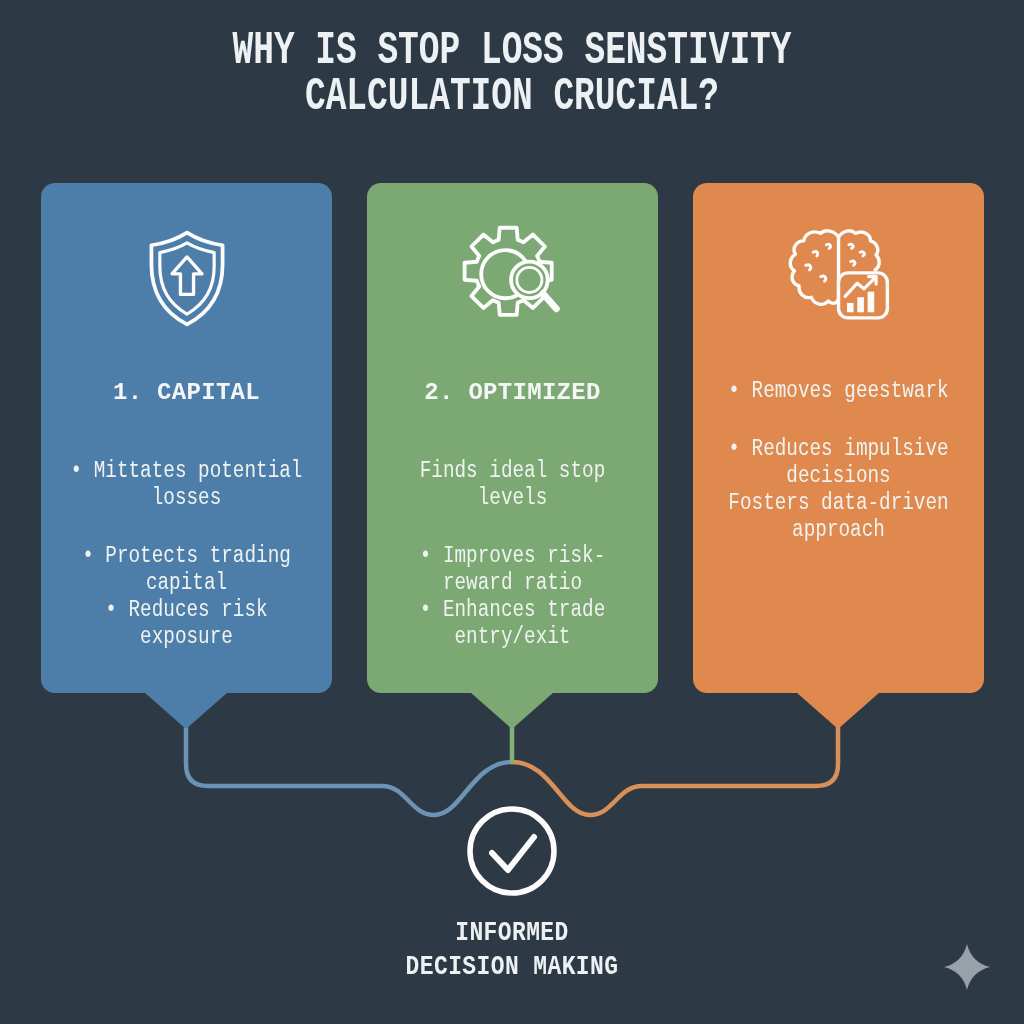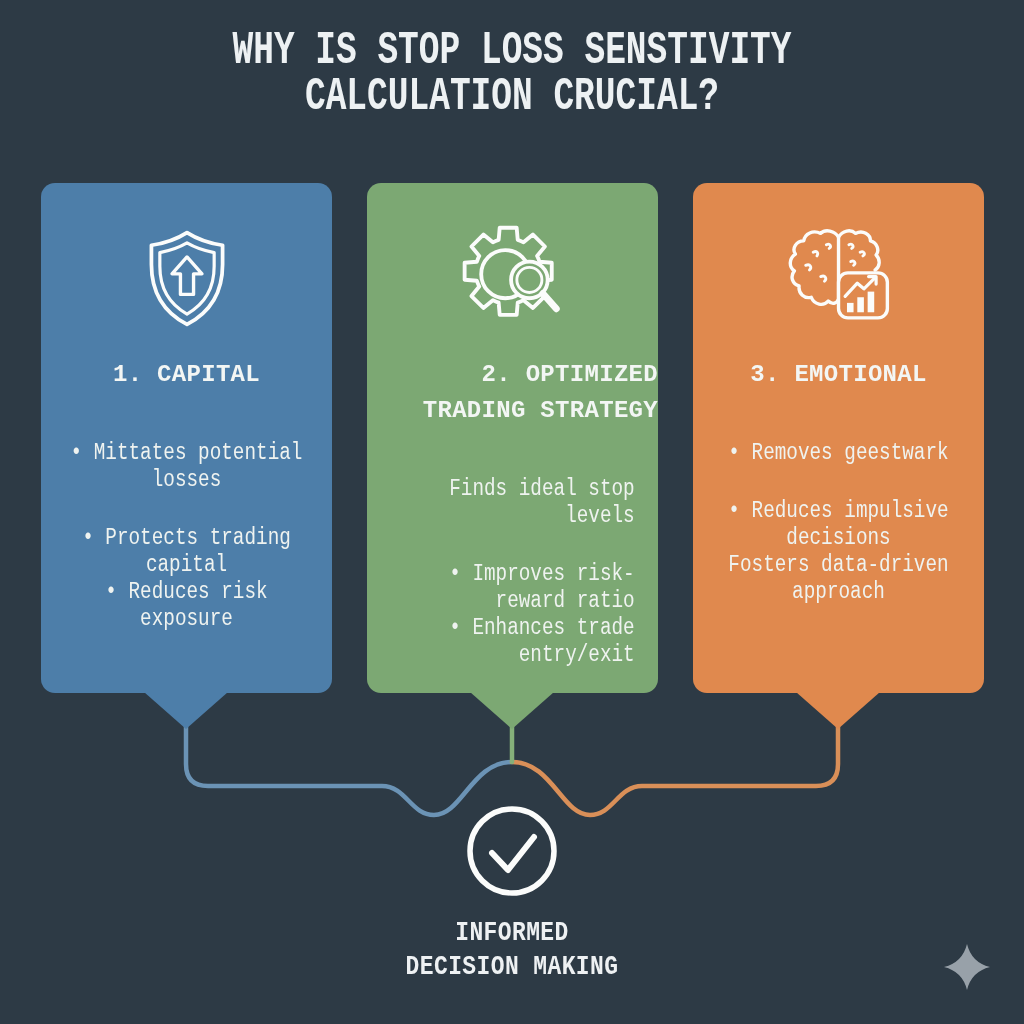--- a/index.html
+++ b/index.html
@@ -17,21 +17,21 @@
   }
   
   .card{
     position:absolute;top:183px;width:291px;height:510px;border-radius:14px;
     color:#f3f6f4;text-align:center;
   }
   .card-1{left:41px;} .card-2{left:367px;} .card-3{left:693px;}
   .icon-wrap{height:106px;margin-top:42px;display:flex;align-items:center;justify-content:center;}
   .icon-wrap svg{display:block;}
   .heading{
-    margin-top:26px;font-size:24px;line-height:36px;font-weight:700;letter-spacing:.3px;
+    margin-top:44px;font-size:24px;line-height:36px;font-weight:700;letter-spacing:.3px;
   }
   .bullets{
     margin-top:47px;font-size:23px;line-height:27px;font-weight:400;
     transform:scaleX(0.84);transform-origin:50% 0;color:#eff3f0;
   }
   .bullet-1{margin-bottom:31px;}
   
   .overlay{position:absolute;left:0;top:0;width:1024px;height:1024px;pointer-events:none;}
   .connector{fill:none;stroke-width:4.5;stroke-linecap:round;}
   
@@ -66,35 +66,34 @@
     <div class="heading">
       <div>1. CAPITAL</div>
     </div>
     <div class="bullets">
       <div class="bullet-1">• Mittates potential losses</div>
       <div>• Protects trading capital</div>
       <div>• Reduces risk exposure</div>
     </div>
   </div>
 
-  <div class="card card-2" style="background: rgb(124, 168, 115); text-align: right;">
+  <div class="card card-2" style="background: rgb(124, 168, 115);">
     <div class="icon-wrap">
       <svg width="106" height="106" viewBox="0 0 110 110">
         <g transform="translate(50,48)">
           <path class="ln" stroke-width="4" d="M 32.5 -9.9 L 45.2 -8.8 L 45.2 8.8 L 32.5 9.9 A 34 34 0 0 1 30 15.9 L 38.1 25.7 L 25.7 38.1 L 15.9 30 A 34 34 0 0 1 9.9 32.5 L 8.8 45.2 L -8.8 45.2 L -9.9 32.5 A 34 34 0 0 1 -15.9 30 L -25.7 38.1 L -38.1 25.7 L -30 15.9 A 34 34 0 0 1 -32.5 9.9 L -45.2 8.8 L -45.2 -8.8 L -32.5 -9.9 A 34 34 0 0 1 -30 -15.9 L -38.1 -25.7 L -25.7 -38.1 L -15.9 -30 A 34 34 0 0 1 -9.9 -32.5 L -8.8 -45.2 L 8.8 -45.2 L 9.9 -32.5 A 34 34 0 0 1 15.9 -30 L 25.7 -38.1 L 38.1 -25.7 L 30 -15.9 A 34 34 0 0 1 32.5 -9.9 Z"></path>
           <circle class="ln" stroke-width="4" cx="-3" cy="3" r="25"></circle>
           <circle cx="22" cy="9" r="19" stroke="#fbfcfb" stroke-width="4" style="fill: rgb(124, 168, 115);"></circle>
           <circle class="ln" stroke-width="3" cx="22" cy="9" r="13"></circle>
           <path class="ln" stroke-width="7" d="M 36 23 L 50 39"></path>
         </g>
       </svg>
     </div>
     <div class="heading">
       <div>2. OPTIMIZED</div>
-      <div>TRADING STRATEGY</div>
     </div>
     <div class="bullets">
       <div class="bullet-1">Finds ideal stop levels</div>
       <div>• Improves risk-reward ratio</div>
       <div>• Enhances trade entry/exit</div>
     </div>
   </div>
 
   <div class="card card-3" style="background: rgb(224, 137, 78);">
     <div class="icon-wrap">
@@ -110,21 +109,20 @@
         <path class="ln" stroke-width="3" d="M 70 40 C 74 38 76 42 73 44"></path>
         <rect x="57" y="52" width="52" height="48" rx="10" stroke="#fbfcfb" stroke-width="3.6" style="fill: rgb(224, 137, 78);"></rect>
         <rect x="66" y="84" width="7" height="10" fill="#fbfcfb"></rect>
         <rect x="77" y="78" width="7" height="16" fill="#fbfcfb"></rect>
         <rect x="88" y="72" width="7" height="22" fill="#fbfcfb"></rect>
         <path class="ln" stroke-width="3.4" d="M 64 77 L 77 63 L 84 69 L 96 57"></path>
         <path class="ln" stroke-width="3.4" d="M 89 56 L 97 56 L 97 64"></path>
       </svg>
     </div>
     <div class="heading">
-      <div>3. EMOTIONAL</div>
     </div>
     <div class="bullets">
       <div class="bullet-1">• Removes geestwark</div>
       <div>• Reduces impulsive decisions</div>
       <div>Fosters data-driven approach</div>
     </div>
   </div>
 
   <svg class="overlay" viewBox="0 0 1024 1024">
     <path class="connector" d="M 186 726 L 186 764 Q 186 786 208 786 L 382 786 C 406 786 411 815 434 815 C 462 815 472 762 512 762" style="stroke: rgb(107, 147, 181);"></path>

